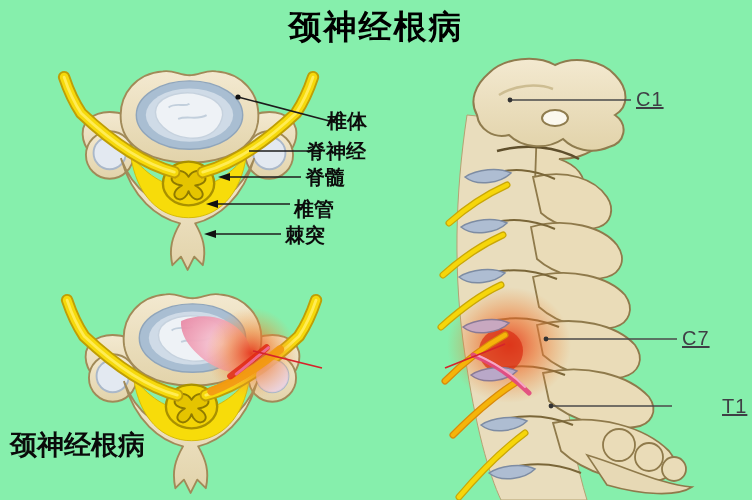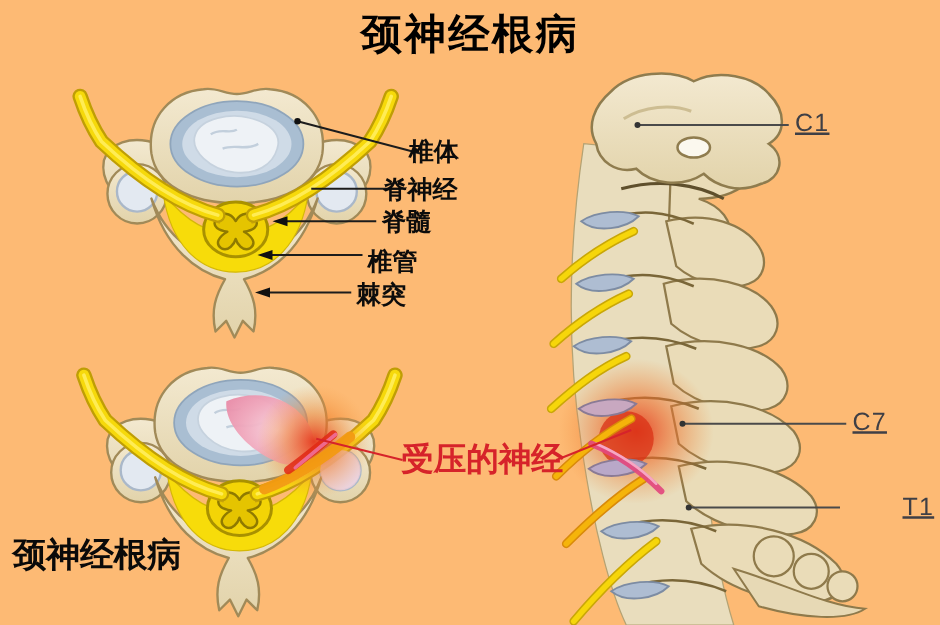--- a/index.html
+++ b/index.html
@@ -1,16 +1,16 @@
 <!DOCTYPE html>
 <html><head>
 <meta charset="utf-8">
 <style>
   html,body{margin:0;padding:0;background:#fff;}
-  .canvas{position:relative;width:752px;height:500px;background:#fdba74;overflow:hidden;
+  .canvas{position:relative;width:752px;height:500px;background:#86efac;overflow:hidden;
           font-family:"DejaVu Sans","Liberation Sans",sans-serif;}
   .art{position:absolute;left:0;top:0;}
   .txt{position:absolute;white-space:nowrap;line-height:1;}
   .title{left:0;top:10px;width:752px;text-align:center;font-size:33px;font-weight:700;
          color:#000;letter-spacing:2px;}
   .caption{font-weight:700;color:#0a0a0a;}
   .cap-normal{left:22px;top:218px;font-size:29px;}
   .cap-diseased{left:10px;top:431px;font-size:27px;}
   .alabel{font-weight:700;color:#0c0c0c;font-size:20px;}
   .al-0{left:327px;top:111px;}
@@ -191,19 +191,18 @@
   <div class="txt title">颈神经根病</div>
 
   <div class="txt caption cap-diseased">颈神经根病</div>
 
   <div class="txt alabel al-0">椎体</div>
   <div class="txt alabel al-1">脊神经</div>
   <div class="txt alabel al-2">脊髓</div>
   <div class="txt alabel al-3">椎管</div>
   <div class="txt alabel al-4">棘突</div>
 
-  <div class="txt redlabel">受压的神经</div>
 
   <div class="txt lvl lvl-c1">C1</div>
   <div class="txt lvl lvl-c7">C7</div>
   <div class="txt lvl lvl-t1">T1</div>
 
 </div>
 
 </body></html>

